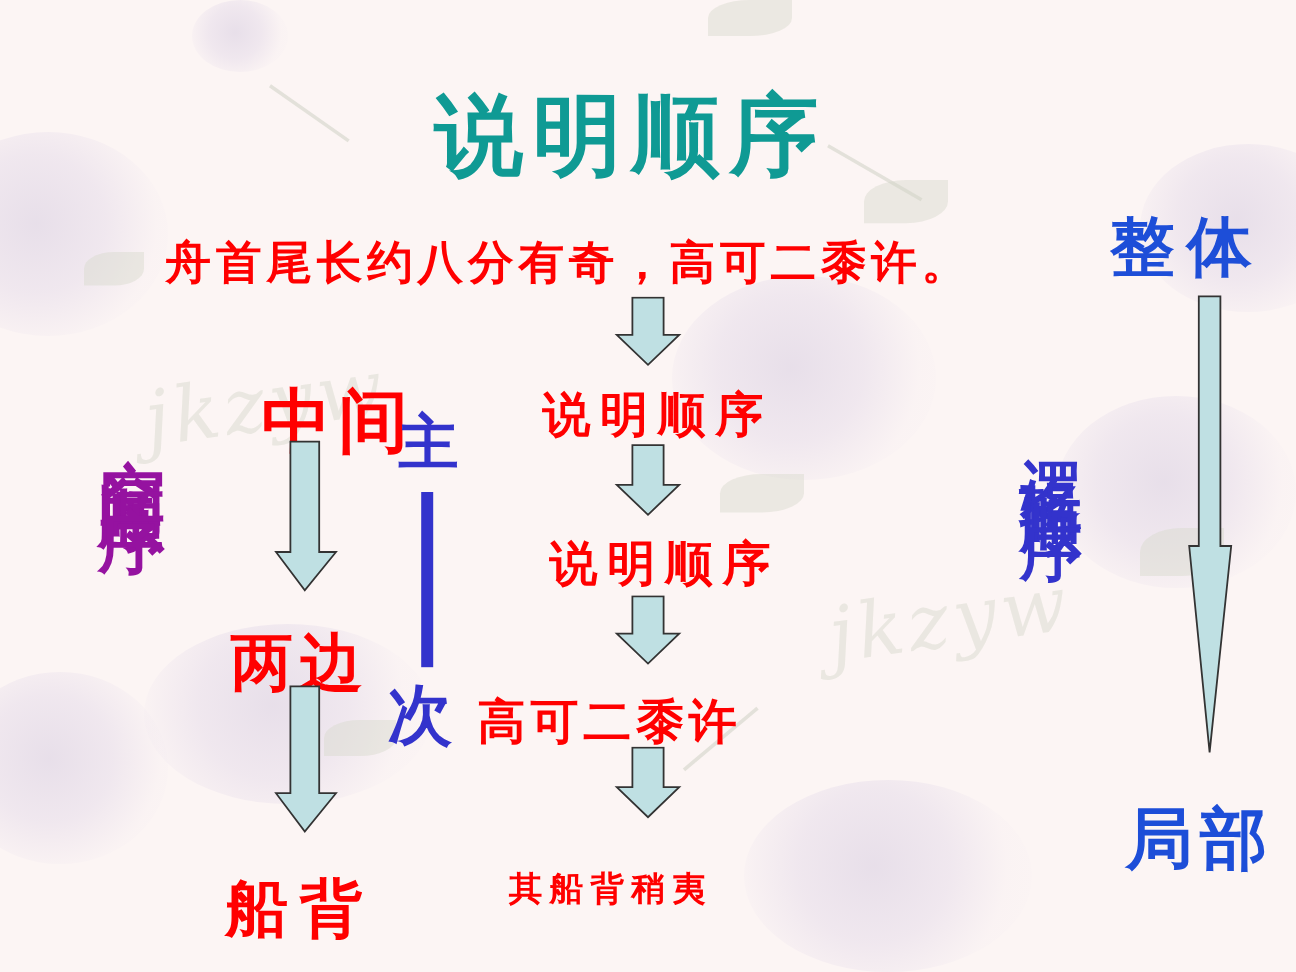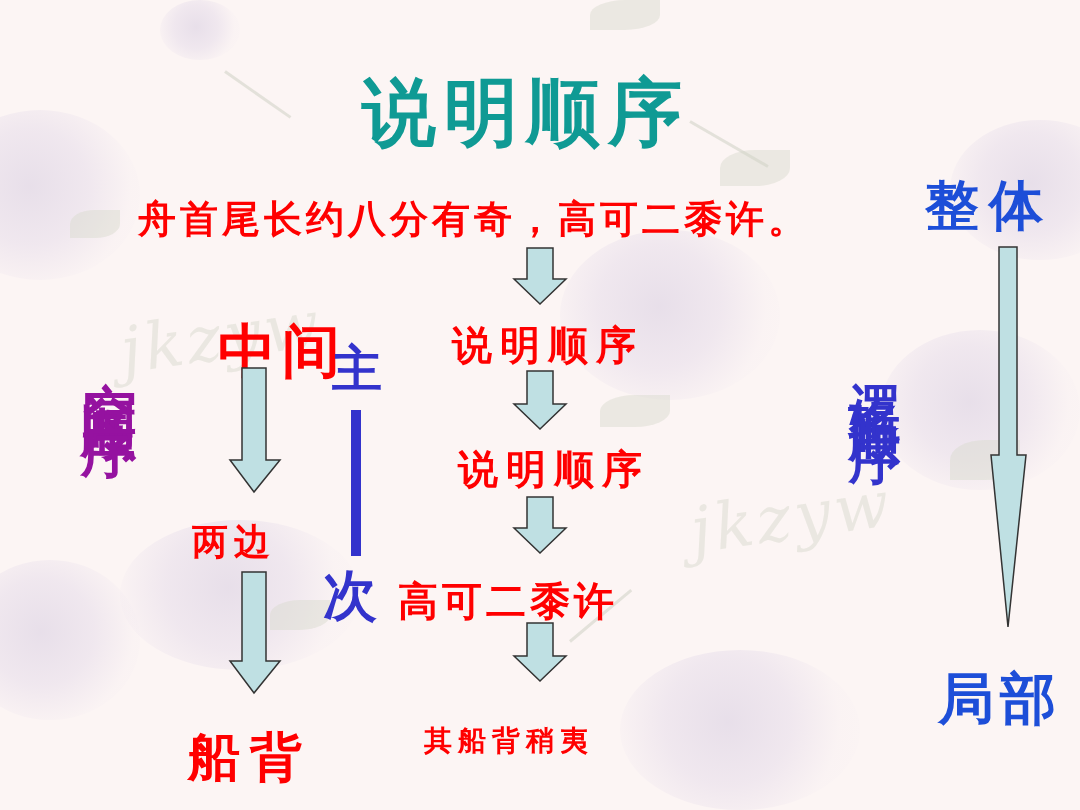--- a/index.html
+++ b/index.html
@@ -67,21 +67,21 @@
   <polygon points="14,2 32,2 32,210 41,210 23,382 6,210 14,210" fill="#bfe0e3" stroke="#333" stroke-width="1.5"></polygon>
 </svg>
 <div class="txt green" style="left:938px; top:662px; font-size:56px; letter-spacing:6px;">局部</div>
 
 <div class="txt purple vert" style="left:72px; top:336px; font-size:56px; letter-spacing:13px;">空间顺序</div>
 
 <div class="txt red" style="left:218px; top:313px; font-size:58px; letter-spacing:6px;">中间</div>
 <svg class="arrow" style="left:228px; top:366px;" width="54" height="128" viewBox="0 0 54 128">
   <polygon points="14,2 38,2 38,94 52,94 26,126 2,94 14,94" fill="#bfe0e3" stroke="#333" stroke-width="1.5"></polygon>
 </svg>
-<div class="txt red" style="left:192px; top:518px; font-size:36px; letter-spacing:6px;">两边</div>
+<div class="txt red" style="left:192px; top:518px; font-size:52px; letter-spacing:6px;">两边</div>
 <svg class="arrow" style="left:228px; top:570px;" width="54" height="125" viewBox="0 0 54 125">
   <polygon points="14,2 38,2 38,91 52,91 26,123 2,91 14,91" fill="#bfe0e3" stroke="#333" stroke-width="1.5"></polygon>
 </svg>
 <div class="txt red" style="left:188px; top:704px; font-size:52px; letter-spacing:10px;margin-top:19px;">船背</div>
 
 <div class="txt blue" style="left:332px; top:336px; font-size:50px;">主</div>
 <div class="bar" style="left:351px; top:410px; width:10px; height:146px;"></div>
 <div class="txt blue" style="left:323px; top:560px; font-size:54px;">次</div>
 
 <svg class="arrow" style="left:510px; top:247px;" width="60" height="60" viewBox="0 0 60 60">

